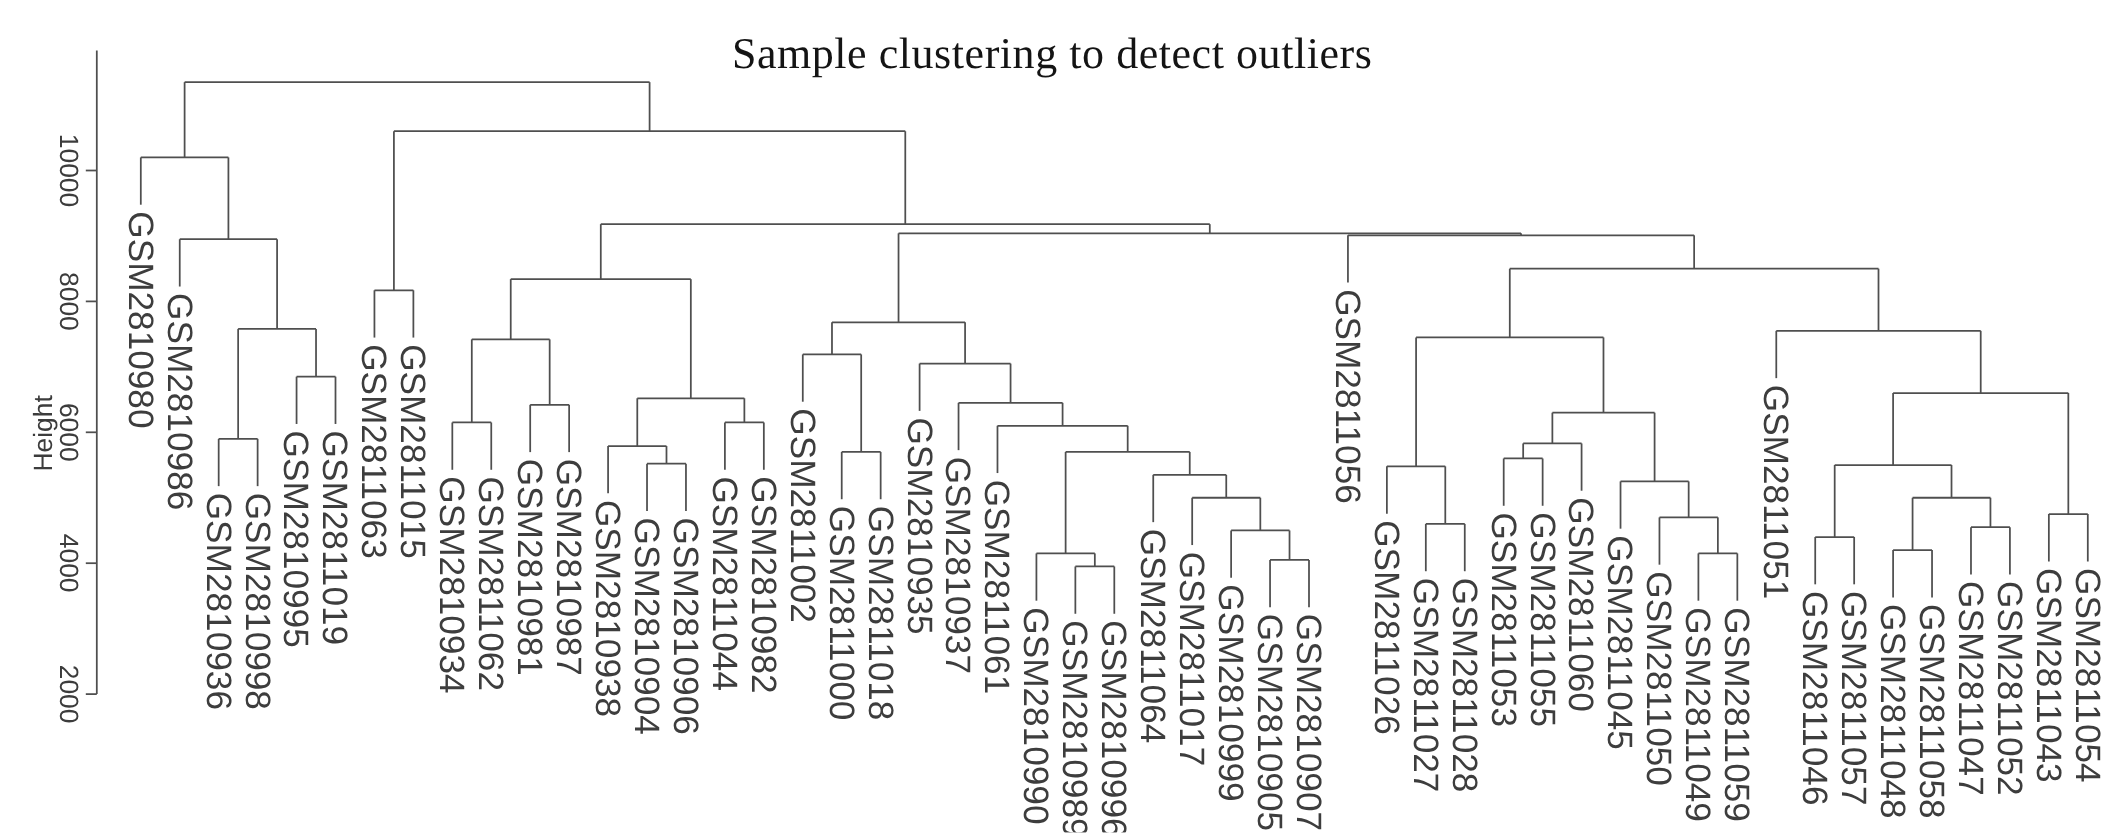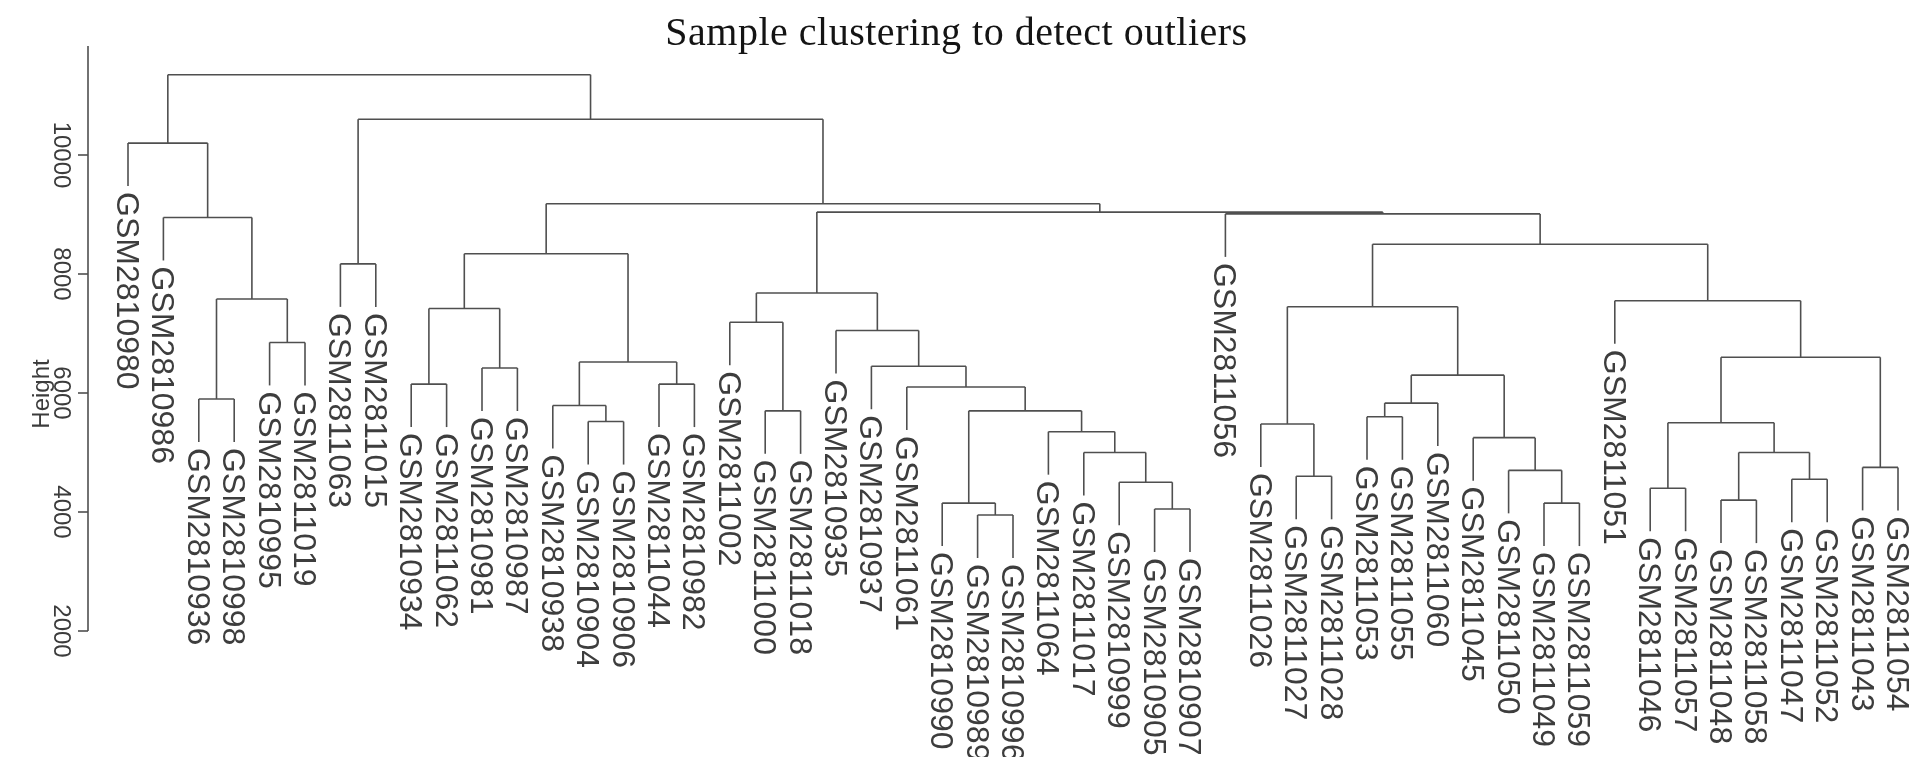--- a/index.html
+++ b/index.html
@@ -1,18 +1,18 @@
 <!DOCTYPE html>
 <html><head>
 <meta charset="utf-8">
 <style>
   html,body{margin:0;padding:0;background:#ffffff;}
   #stage{position:relative;width:1913px;height:757px;background:#ffffff;overflow:hidden;
          font-family:"Liberation Sans",sans-serif;}
-  #chart-title{position:absolute;top:8px;left:0;width:1913px;text-align:center;
+  #chart-title{position:absolute;top:25px;left:0;width:1913px;text-align:center;
          font-family:"Liberation Serif",serif;font-size:40px;color:#141414;letter-spacing:0.5px;}
   #y-axis-label{position:absolute;left:6px;top:380px;transform:rotate(-90deg);transform-origin:center;
          font-size:24px;color:#3c3c3c;}
   svg{position:absolute;left:0;top:0;}
   text.leaf{font-family:"Liberation Sans",sans-serif;font-size:32px;fill:#3d3d3d;}
   text.tick{font-family:"Liberation Sans",sans-serif;font-size:24px;fill:#3c3c3c;}
 </style>
 </head>
 <body>
 

